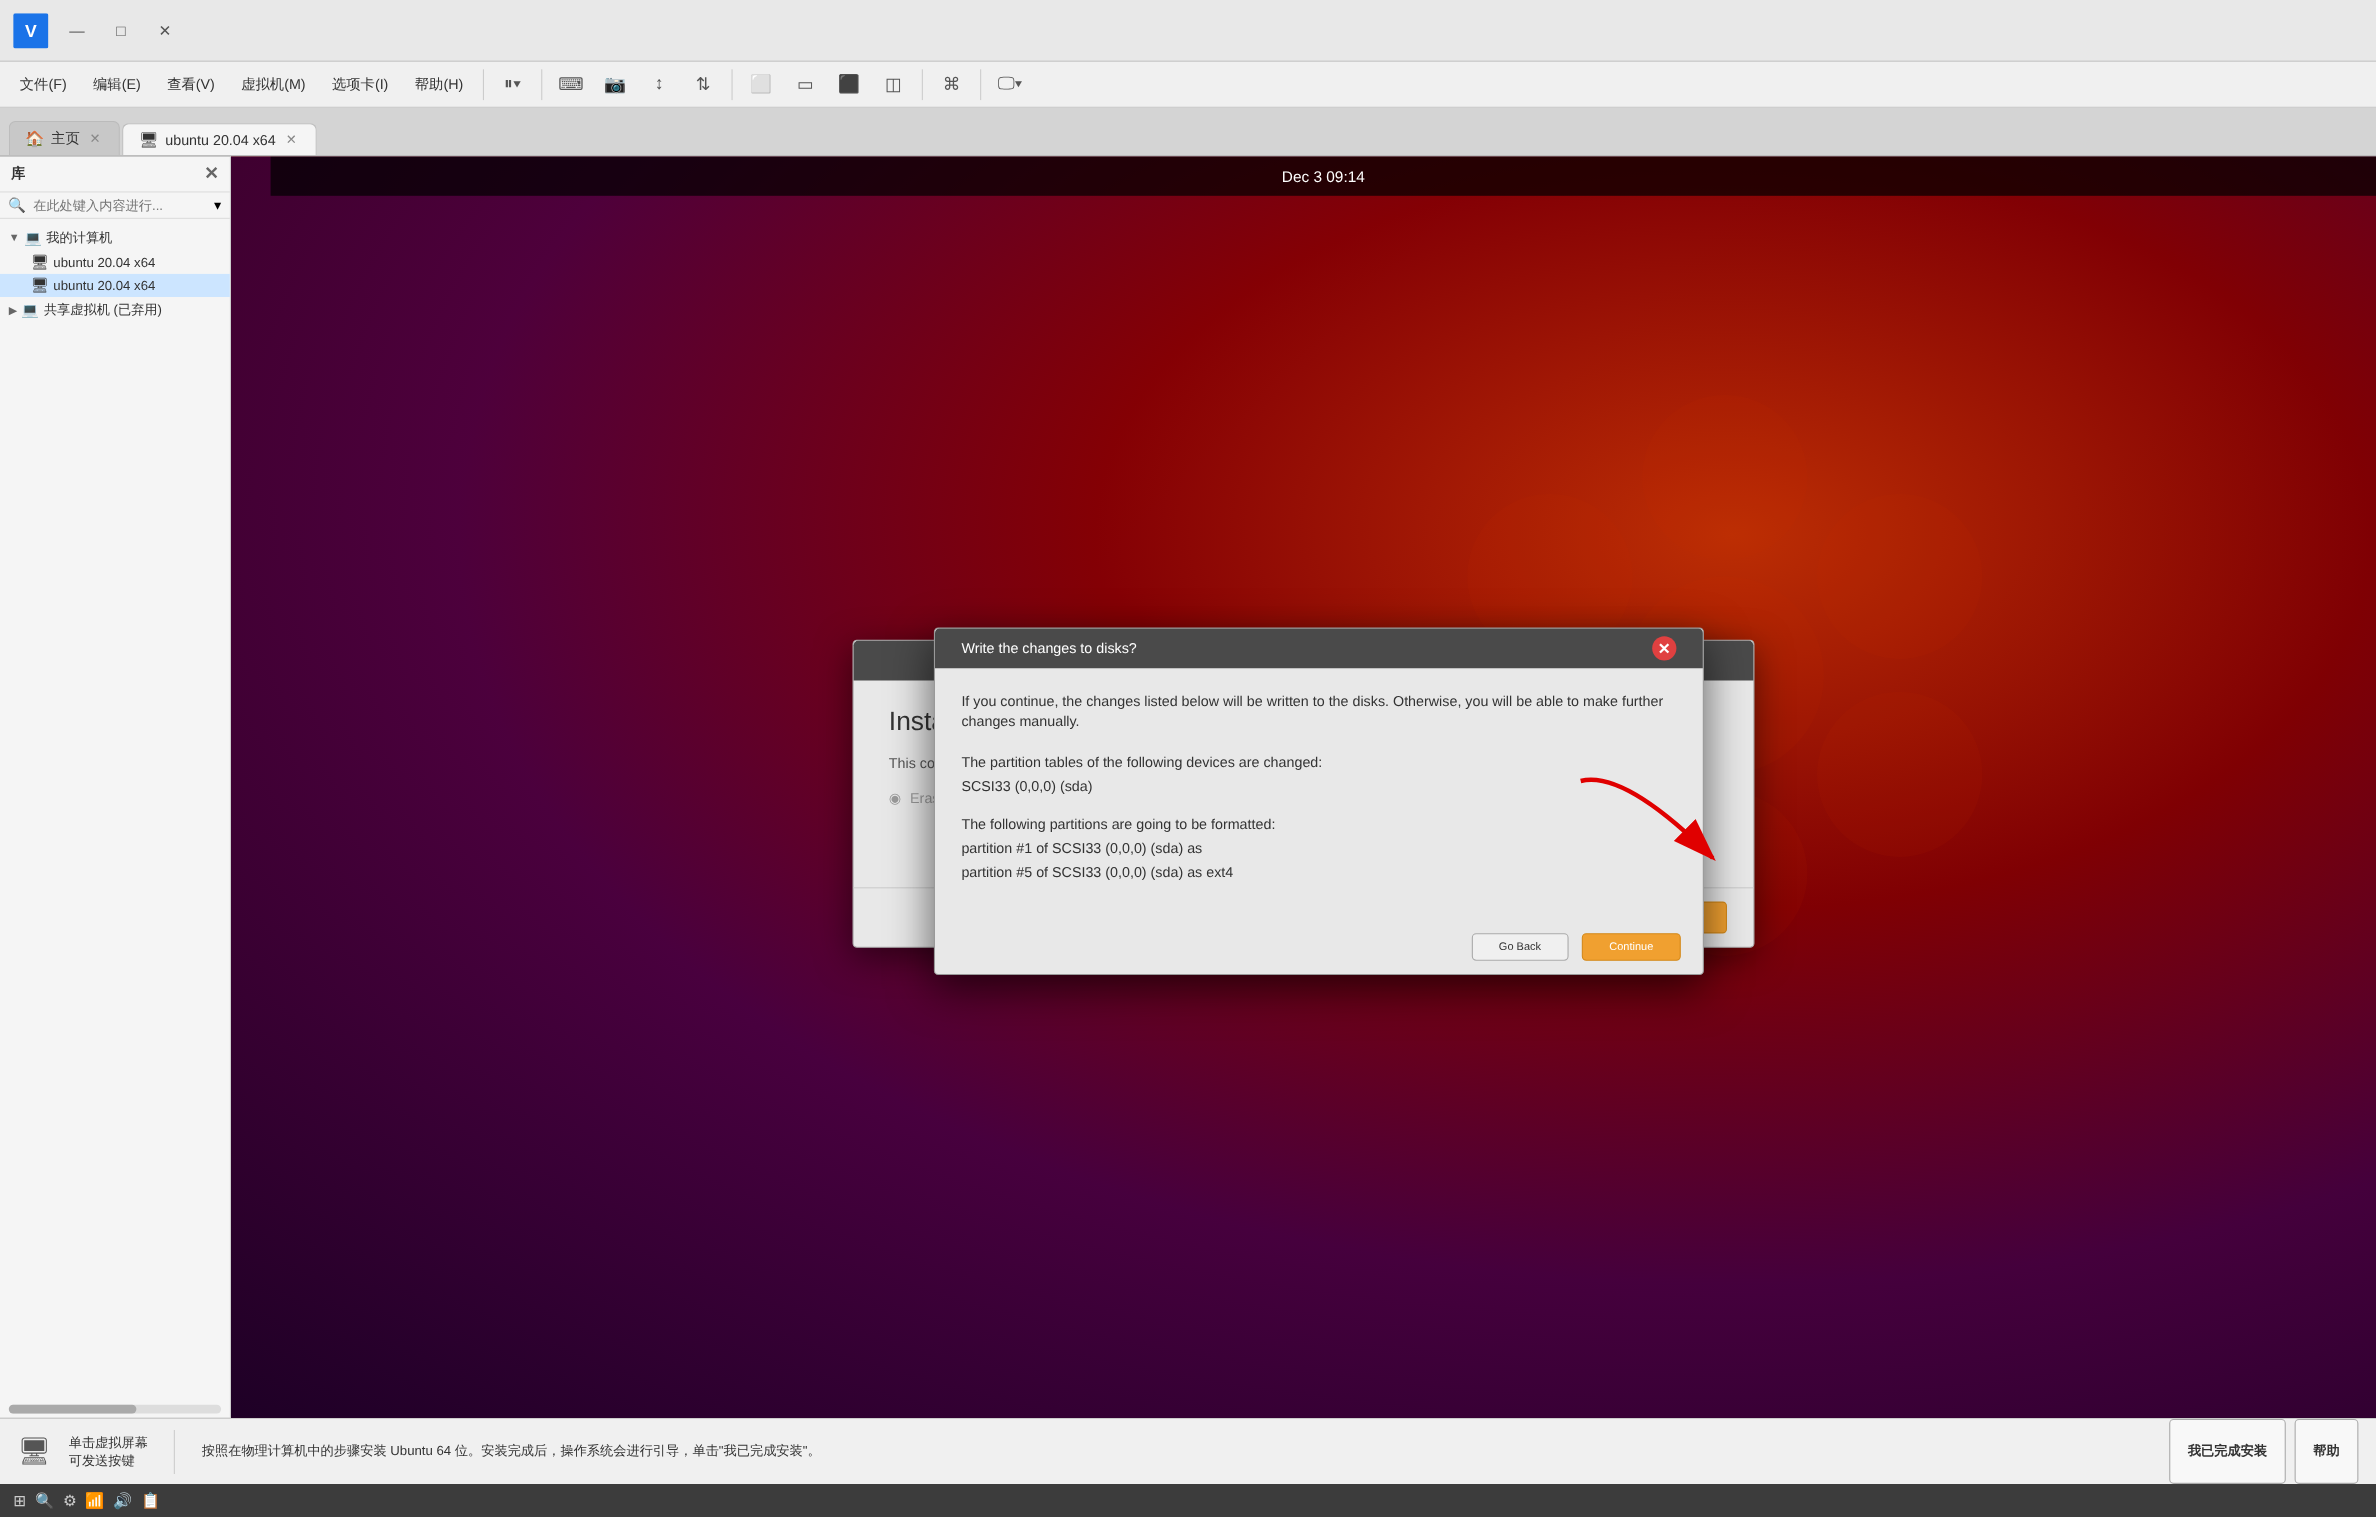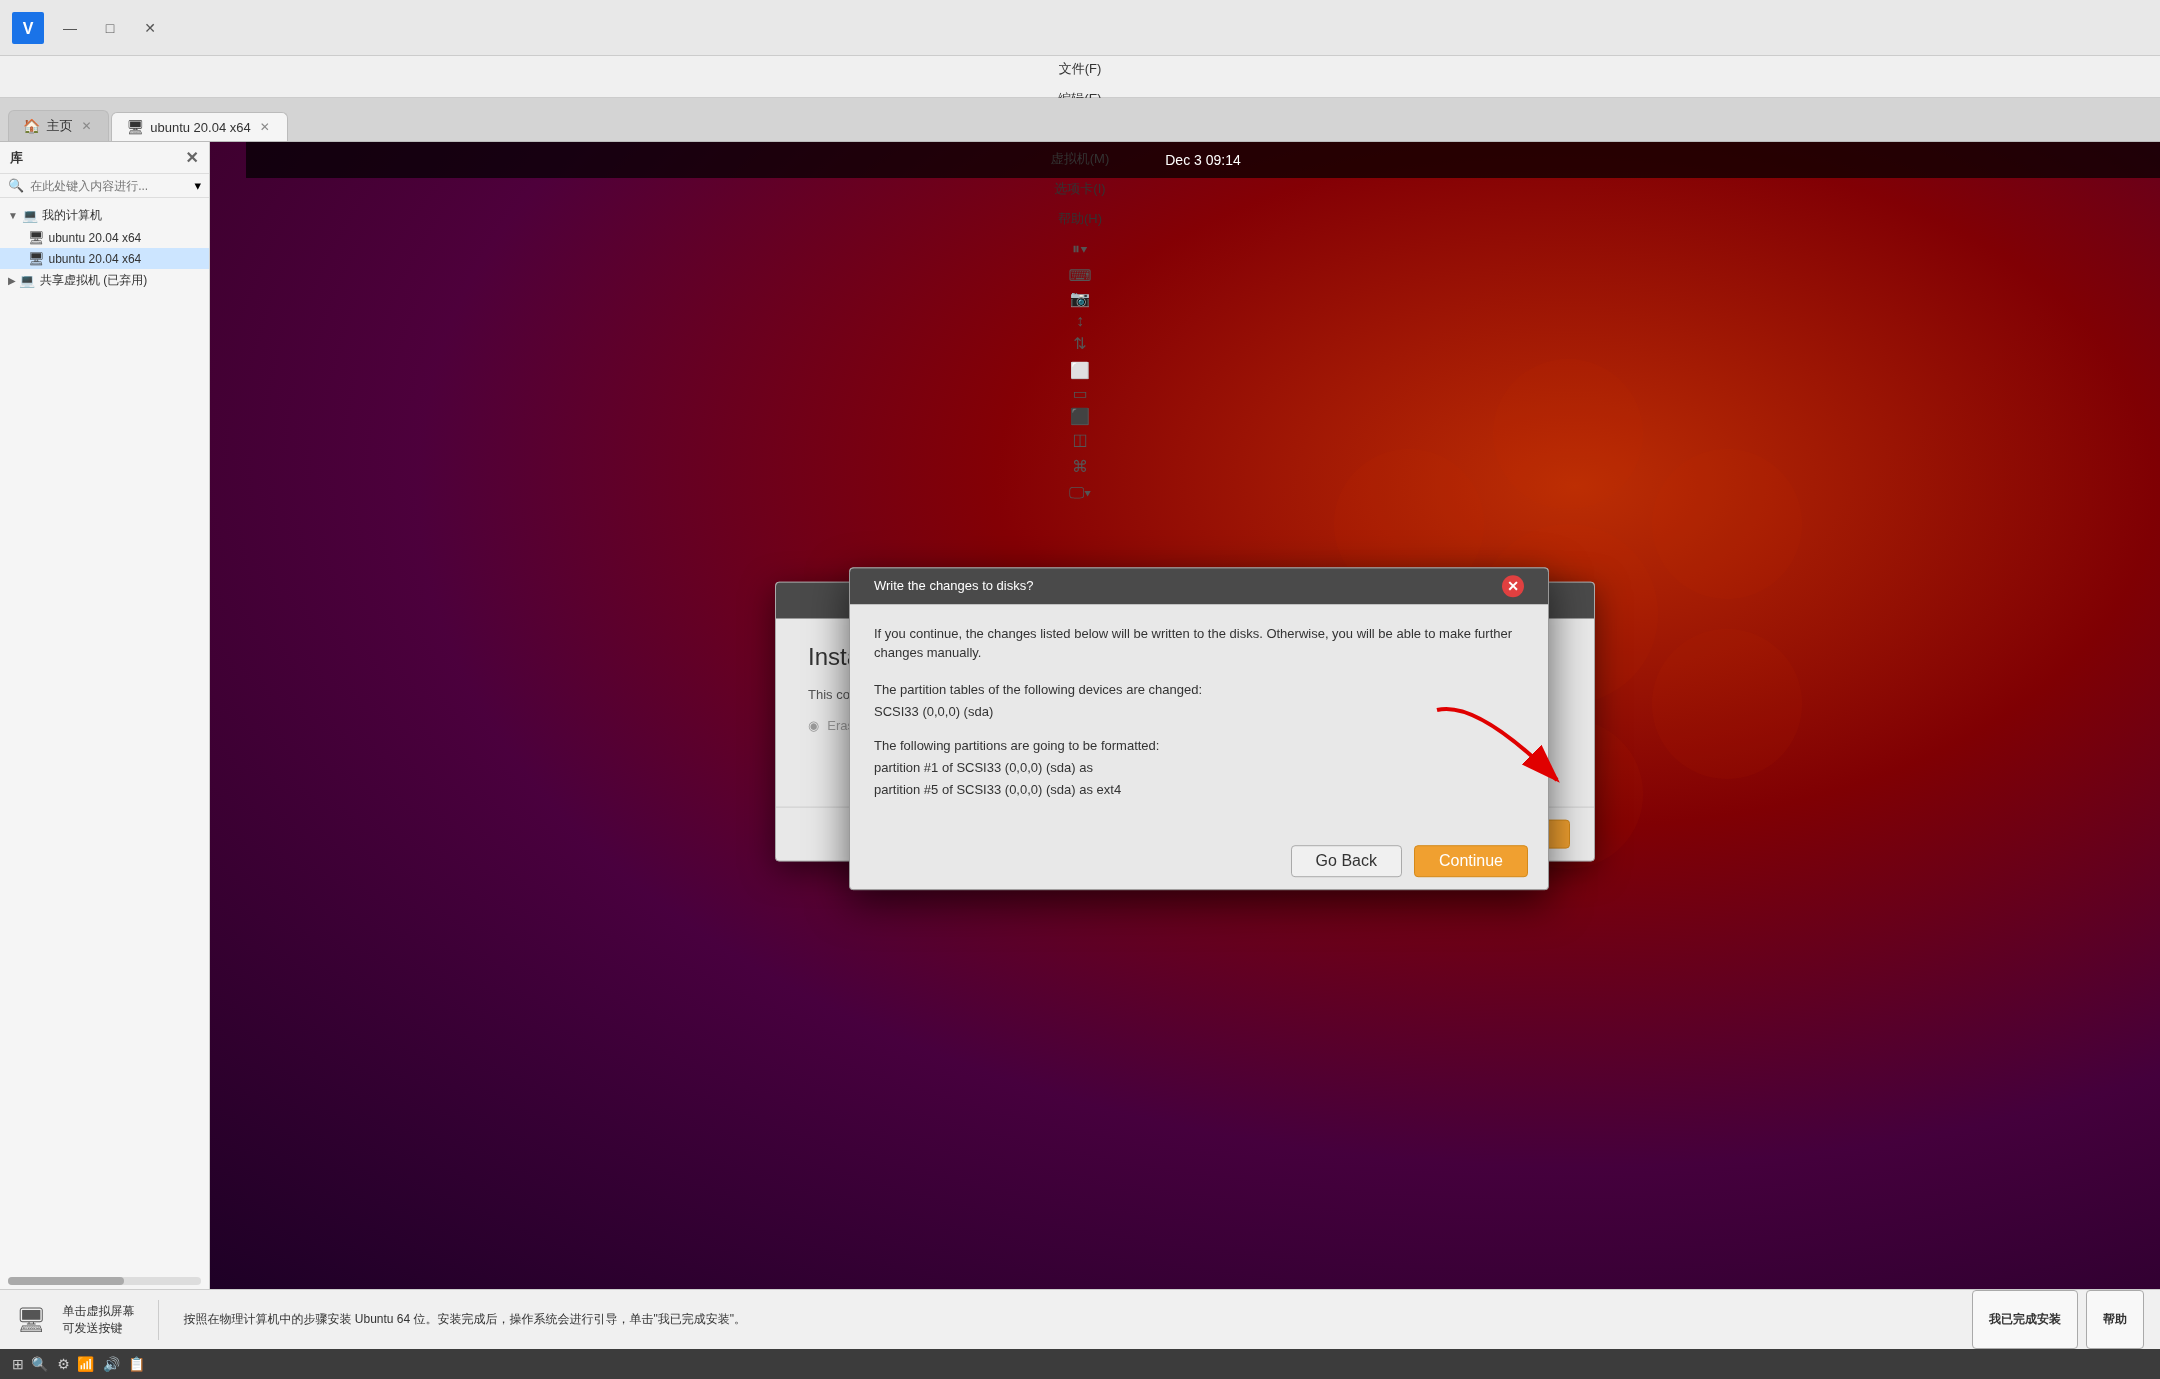--- a/index.html
+++ b/index.html
@@ -57,21 +57,20 @@
       width: 100%;
       height: 42px;
       background: #f0f0f0;
       display: flex;
       align-items: center;
       padding: 0 8px;
       border-bottom: 1px solid #ccc;
       gap: 4px;
       position: relative;
       z-index: 100;
-      flex-direction: column;
     }
     .menu-item {
       padding: 4px 10px;
       font-size: 13px;
       color: #333;
       cursor: pointer;
       border-radius: 3px;
     }
     .toolbar-separator {
       width: 1px;
@@ -384,21 +383,21 @@
     }
     .write-dialog-footer {
       display: flex;
       justify-content: flex-end;
       align-items: center;
       padding: 12px 20px;
       gap: 12px;
     }
     .write-btn {
       padding: 6px 24px;
-      font-size: 16px;
+      font-size: 10px;
       border-radius: 4px;
       cursor: pointer;
       border: 1px solid #aaa;
     }
     .write-btn.secondary {
       background: #f0f0f0;
       color: #333;
     }
     .write-btn.primary {
       background: #f0a030;

